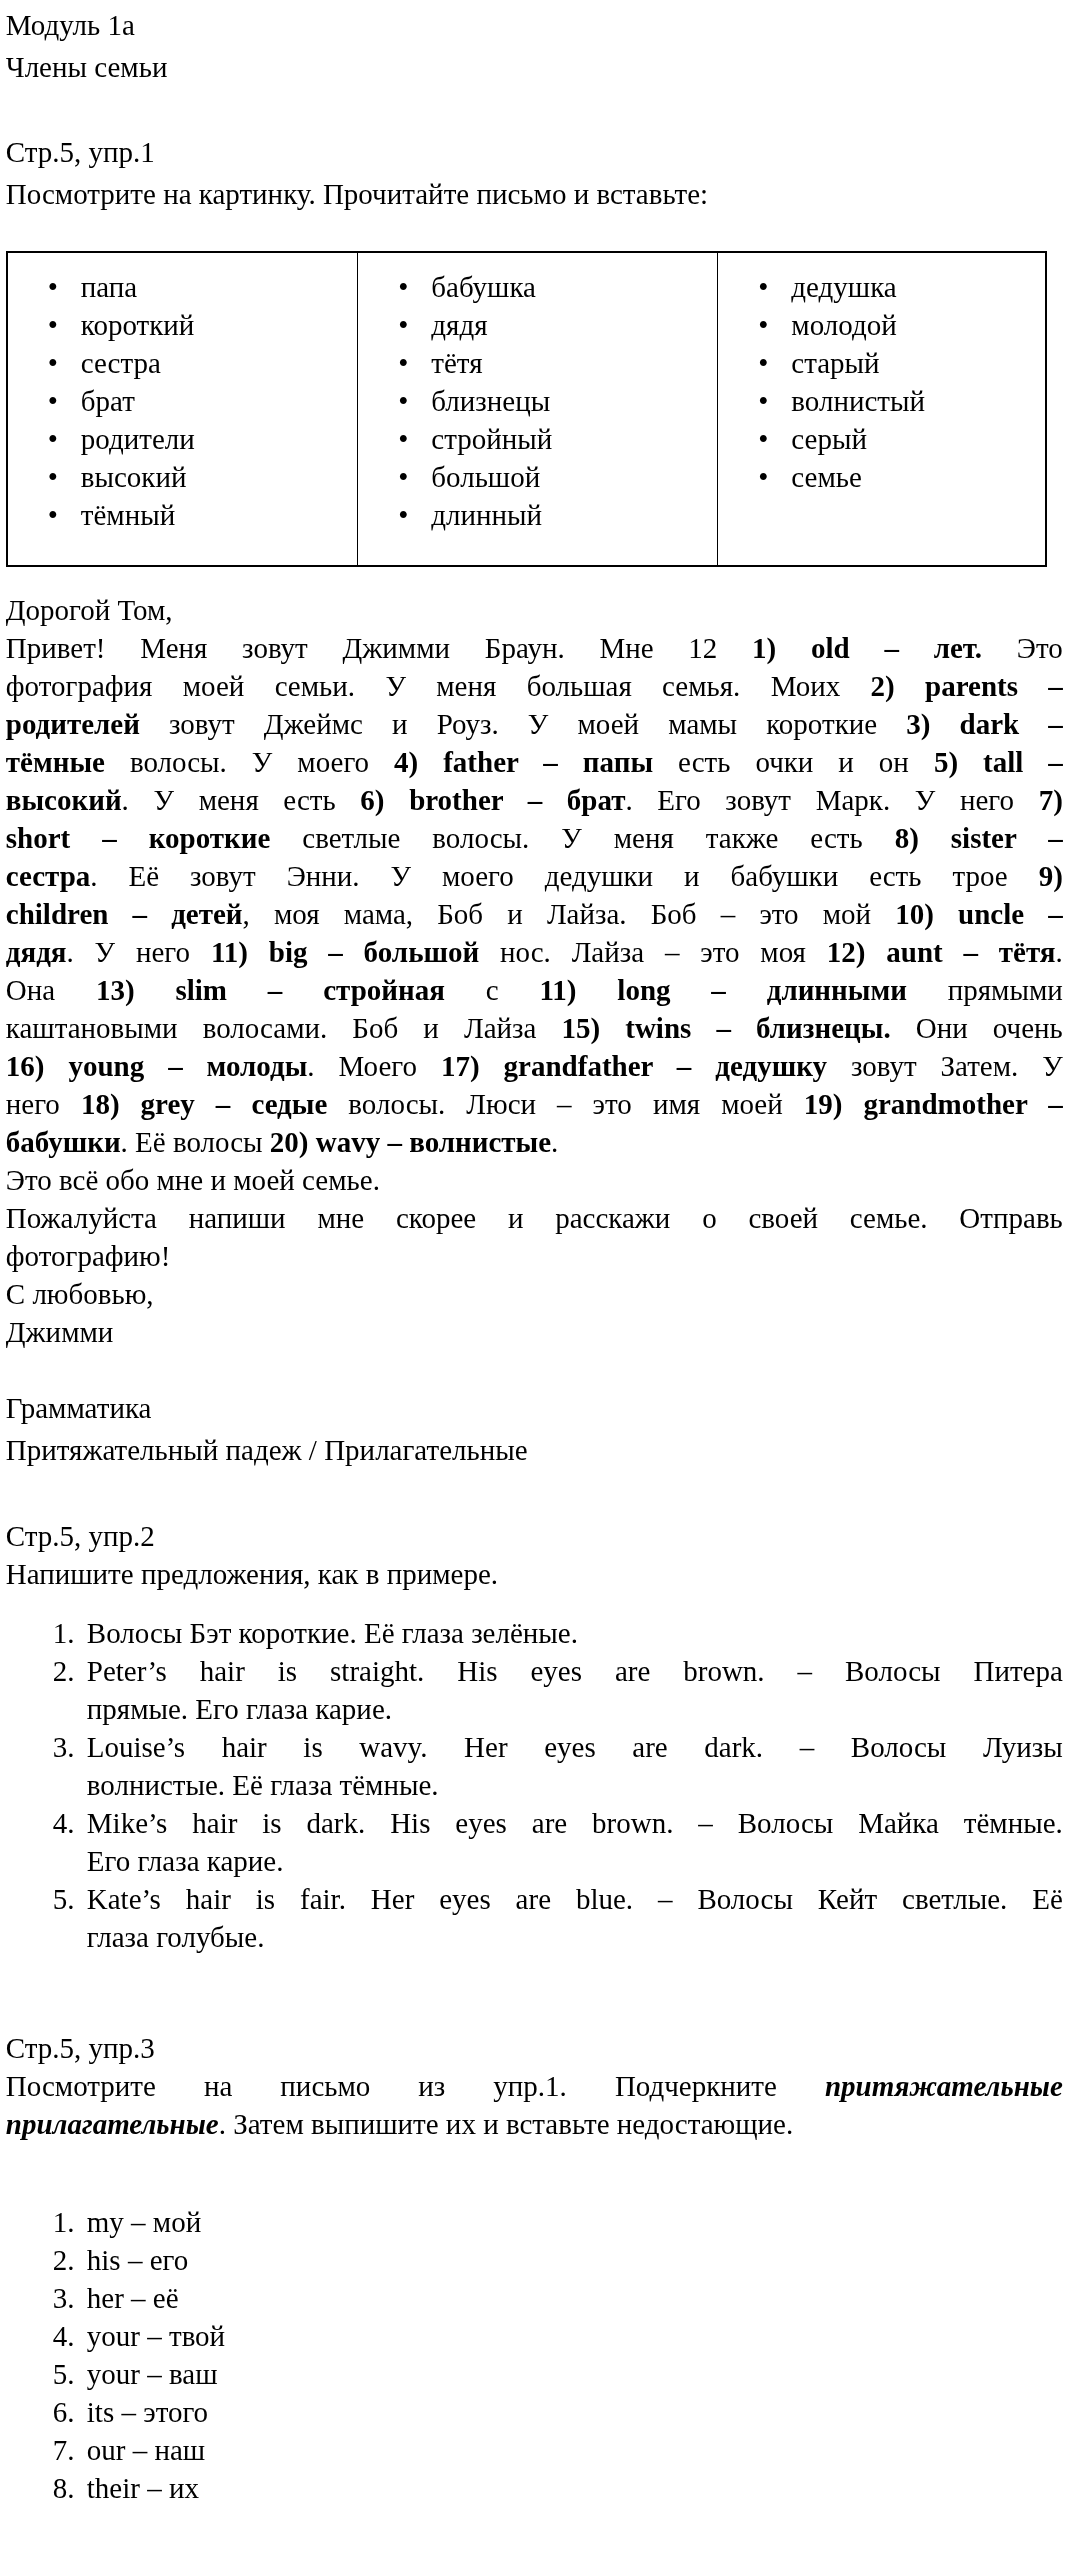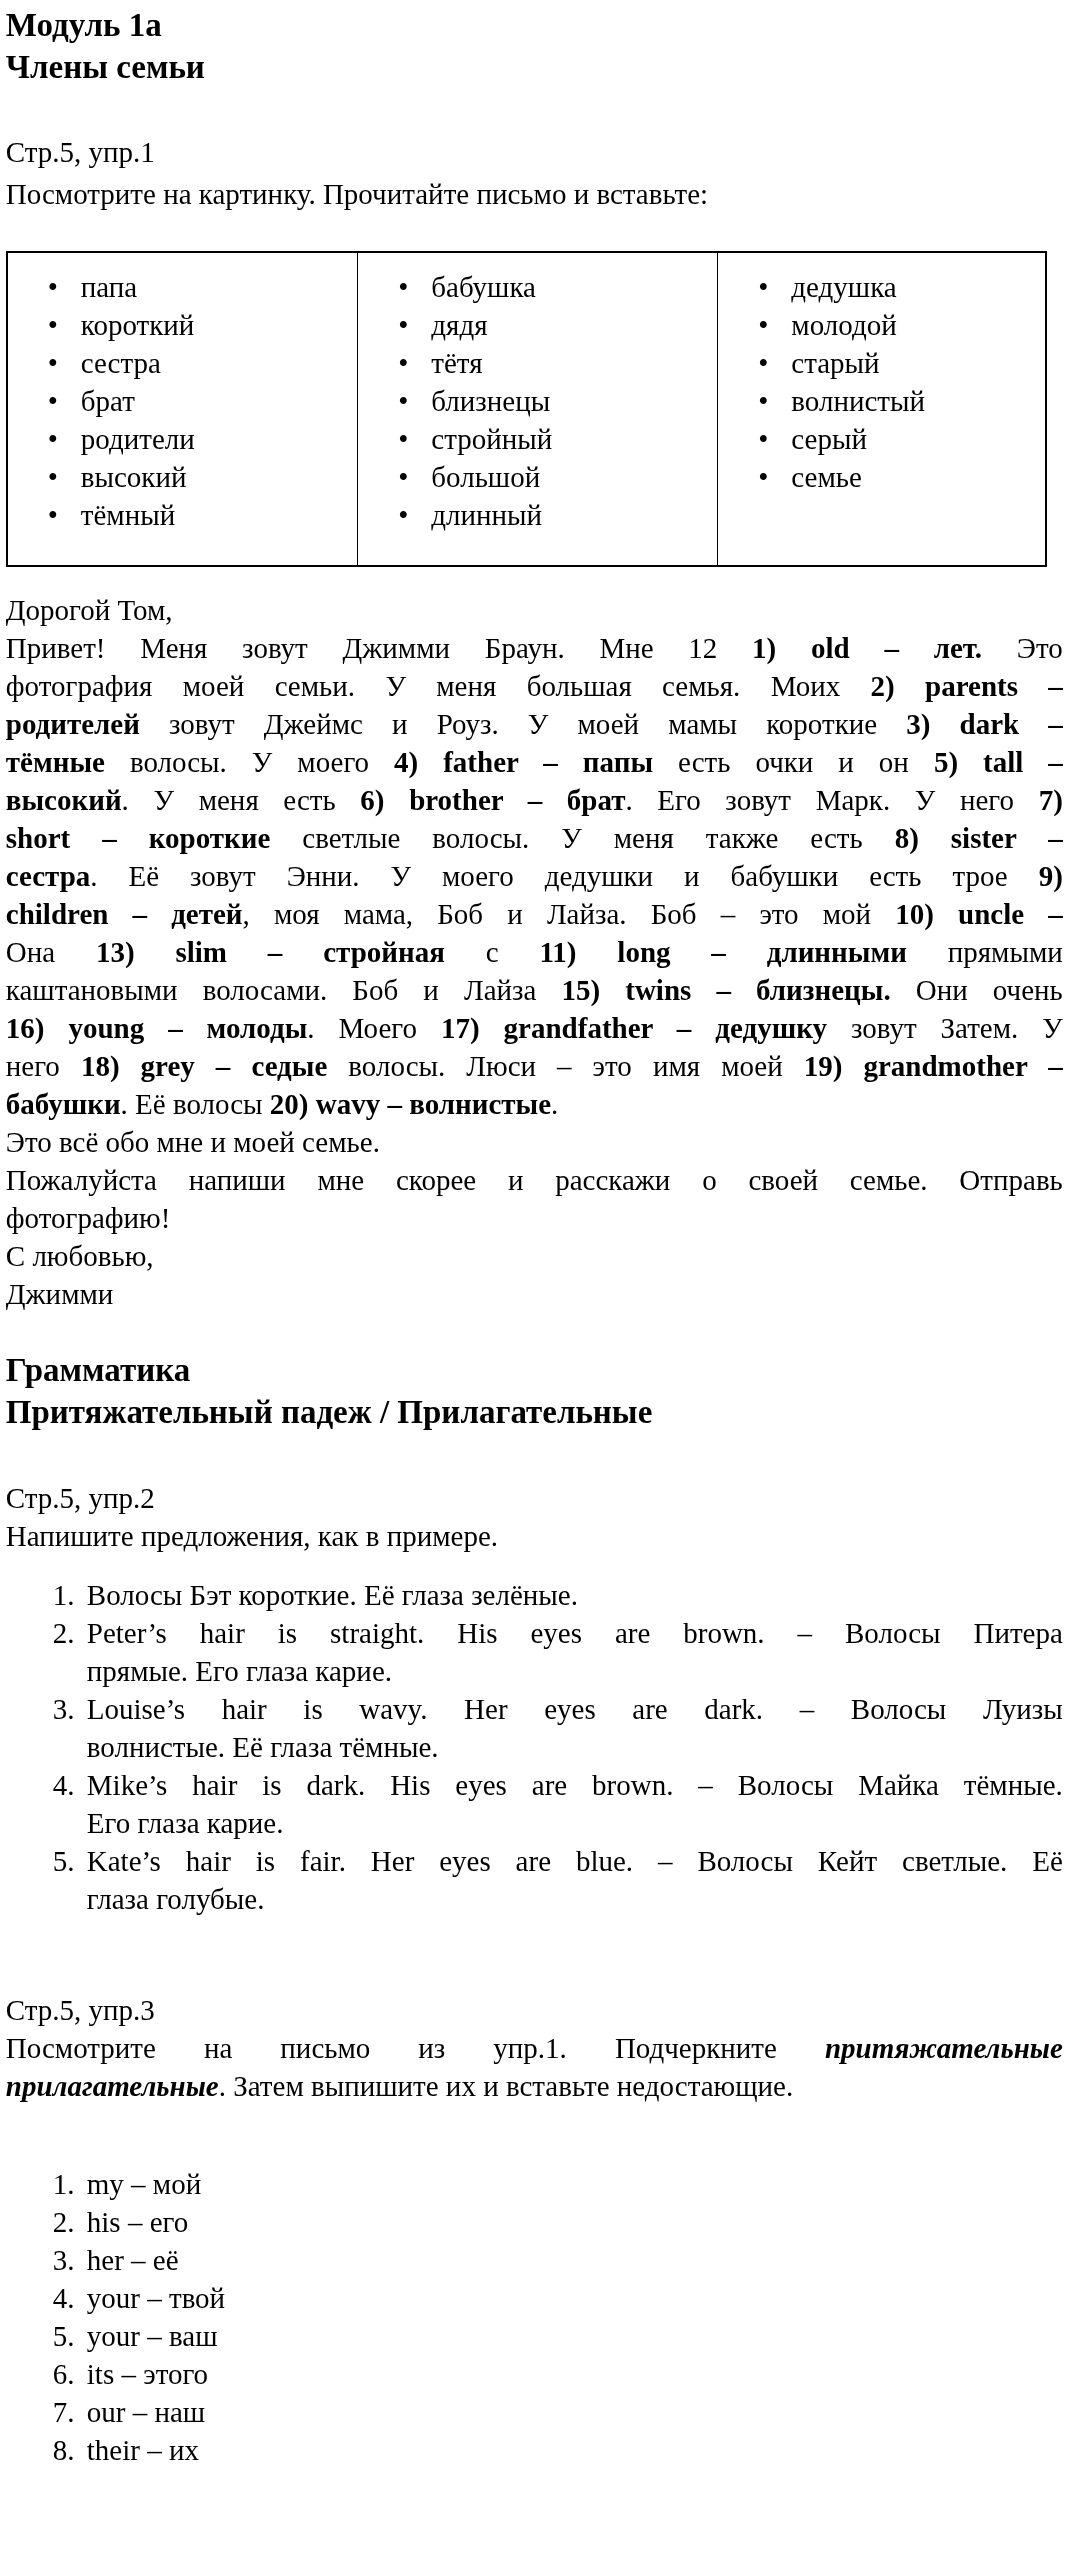--- a/index.html
+++ b/index.html
@@ -3,21 +3,21 @@
 <meta charset="utf-8">
 <style>
   html,body{margin:0;padding:0;background:#ffffff;}
   body{
     width:1072px;height:2576px;overflow:hidden;color:#000;
     font-family:"Liberation Serif","DejaVu Serif",serif;
     font-size:29px;line-height:38px;
     -webkit-font-smoothing:antialiased;
   }
   .page{box-sizing:border-box;width:1072px;height:2576px;padding:3.5px 9.2px 0 5.8px;}
-  .h{font-weight:bold;font-size:33px;line-height:42px;}
+  .h{font-weight:normal;font-size:29px;line-height:42px;}
   .tline{min-height:38px;}
   .tline.just{text-align:justify;text-align-last:justify;}
   .tline.left{text-align:left;}
   .b{font-weight:bold;}
   .i{font-style:italic;font-weight:bold;}
   .sec-vocab{margin-top:28px;}
   .ex-ref{margin-top:45px;}
   .task-line{margin-top:4.6px;}
   table.vocab{
     border-collapse:collapse;table-layout:fixed;width:1040px;
@@ -91,20 +91,21 @@
   <div class="letter">
       <div class="tline left"><span class="">Дорогой Том,</span></div>
       <div class="tline just"><span class="">Привет! Меня зовут Джимми Браун. Мне 12 </span><span class="b">1) old – лет.</span><span class=""> Это</span></div>
       <div class="tline just"><span class="">фотография моей семьи. У меня большая семья. Моих </span><span class="b">2) parents –</span></div>
       <div class="tline just"><span class="b">родителей</span><span class=""> зовут Джеймс и Роуз. У моей мамы короткие </span><span class="b">3) dark –</span></div>
       <div class="tline just"><span class="b">тёмные</span><span class=""> волосы. У моего </span><span class="b">4) father – папы</span><span class=""> есть очки и он </span><span class="b">5) tall –</span></div>
       <div class="tline just"><span class="b">высокий</span><span class="">. У меня есть </span><span class="b">6) brother – брат</span><span class="">. Его зовут Марк. У него </span><span class="b">7)</span></div>
       <div class="tline just"><span class="b">short – короткие</span><span class=""> светлые волосы. У меня также есть </span><span class="b">8) sister –</span></div>
       <div class="tline just"><span class="b">сестра</span><span class="">. Её зовут Энни. У моего дедушки и бабушки есть трое </span><span class="b">9)</span></div>
       <div class="tline just"><span class="b">children – детей</span><span class="">, моя мама, Боб и Лайза. Боб – это мой </span><span class="b">10) uncle –</span></div>
+      <div class="tline just"><span class="b">дядя</span><span class="">. У него </span><span class="b">11) big – большой</span><span class=""> нос. Лайза – это моя </span><span class="b">12) aunt – тётя</span><span class="">.</span></div>
       <div class="tline just"><span class="">Она </span><span class="b">13) slim – стройная</span><span class=""> с </span><span class="b">11) long – длинными</span><span class=""> прямыми</span></div>
       <div class="tline just"><span class="">каштановыми волосами. Боб и Лайза </span><span class="b">15) twins – близнецы.</span><span class=""> Они очень</span></div>
       <div class="tline just"><span class="b">16) young – молоды</span><span class="">. Моего </span><span class="b">17) grandfather – дедушку</span><span class=""> зовут Затем. У</span></div>
       <div class="tline just"><span class="">него </span><span class="b">18) grey – седые</span><span class=""> волосы. Люси – это имя моей </span><span class="b">19) grandmother –</span></div>
       <div class="tline left"><span class="b">бабушки</span><span class="">. Её волосы </span><span class="b">20) wavy – волнистые</span><span class="">.</span></div>
       <div class="tline left"><span class="">Это всё обо мне и моей семье.</span></div>
       <div class="tline just"><span class="">Пожалуйста напиши мне скорее и расскажи о своей семье. Отправь</span></div>
       <div class="tline left"><span class="">фотографию!</span></div>
       <div class="tline left"><span class="">С любовью,</span></div>
       <div class="tline left"><span class="">Джимми</span></div>

